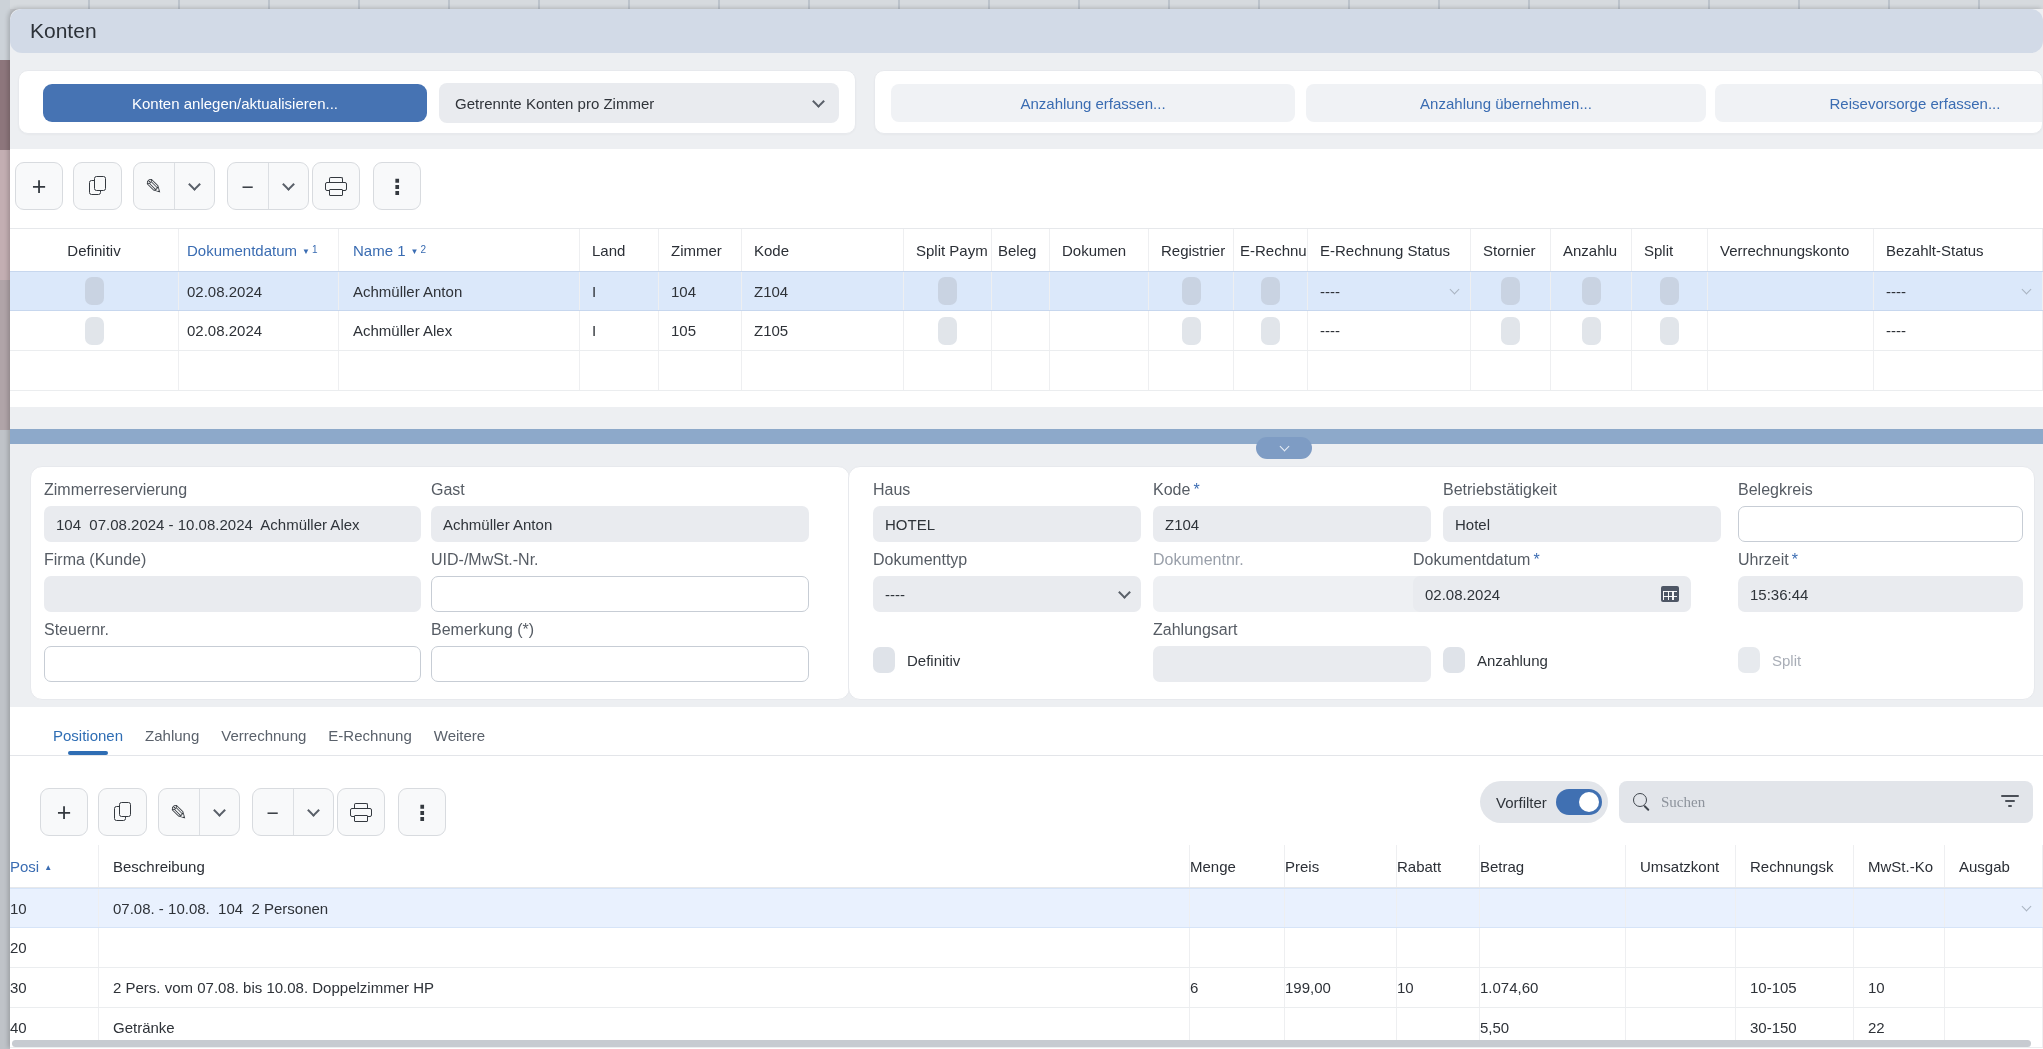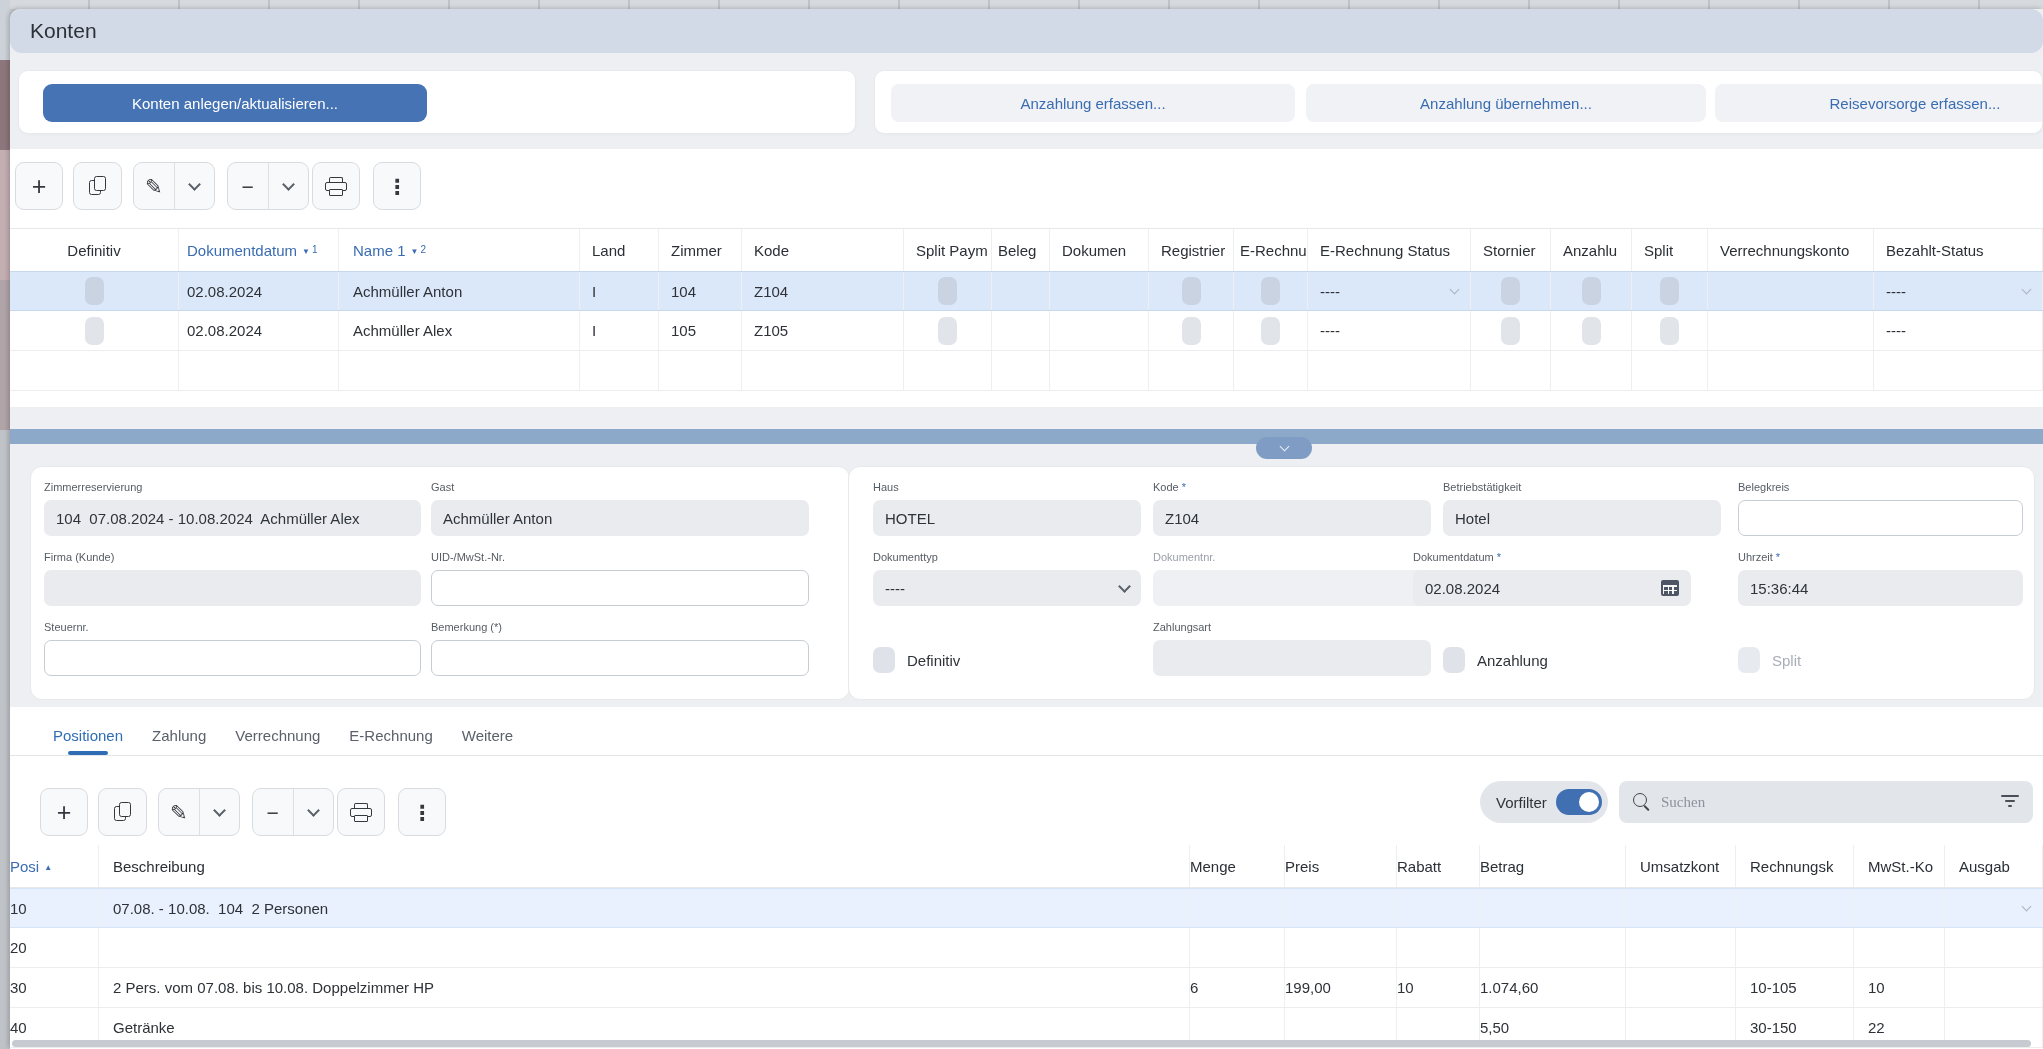--- a/index.html
+++ b/index.html
@@ -86,37 +86,37 @@
 
   .hscroll{position:absolute;left:0;top:420px;right:0;height:15px;background:#8da9ca;cursor:pointer}
   .collapse-pill{position:absolute;left:1246px;top:428px;width:56px;height:22px;background:#7e9cc4;border-radius:11px;
     display:flex;align-items:center;justify-content:center;cursor:pointer;z-index:5}
 
   
   .form-panel{position:absolute;top:457px;height:234px;background:#fff;border-radius:12px;border:1px solid #e7e9ed}
   .fp-left{left:20px;width:820px}
   .fp-right{left:838px;right:8px}
   .fld{position:absolute}
-  .fld label{display:block;font-size:11px;color:#565c64;margin-bottom:7px}
+  .fld label{display:block;font-size:16px;color:#565c64;margin-bottom:7px}
   .fld label.dis{color:#9aa0aa}
   .req{color:#3a6cb2;margin-left:3px}
   .inp{height:36px;border-radius:7px;display:flex;align-items:center;padding:0 12px;font-size:15px;color:#2f343a;width:100%}
   .inp.ro{background:#e9ebef}
   .inp.ro.lt{background:#eef0f3}
   .inp.ed{background:#fff;border:1px solid #c7cdd5}
   .inp .chv{margin-left:auto}
   .inp .ic-cal{margin-left:auto}
   .ckrow{position:absolute;display:flex;align-items:center;gap:12px;font-size:15px;color:#2f343a}
   .ckbox{width:22px;height:26px;border-radius:7px;background:#dfe3e9;display:inline-block;cursor:pointer}
   .ckrow.dis{color:#a9aeb7}
   .ckrow.dis .ckbox{background:#e7eaee}
 
   
   .tabs{position:absolute;left:0;top:706px;right:0;height:41px;border-bottom:1px solid #e3e5e9;
-    display:flex;align-items:center;padding-left:43px;gap:29px;background:#fff}
+    display:flex;align-items:center;padding-left:43px;gap:22px;background:#fff}
   .tab{font-size:15px;color:#5a616b;cursor:pointer;position:relative;height:100%;display:flex;align-items:center}
   .tab.active{color:#2e6db4}
   .tab.active::after{content:"";position:absolute;left:50%;transform:translateX(-50%);bottom:0;width:40px;height:4px;
     background:#2e6db4;border-radius:2px}
 
   
   .vorfilter{position:absolute;left:1470px;top:772px;width:128px;height:42px;background:#e2e5ea;border-radius:21px;
     display:flex;align-items:center;padding:0 5px 0 16px;gap:9px;font-size:15px;color:#2f343a}
   .tgl{width:46px;height:26px;border-radius:13px;background:#4070b2;position:relative;cursor:pointer;flex:none}
   .tgl::after{content:"";position:absolute;right:3px;top:3px;width:20px;height:20px;border-radius:50%;background:#fff}
@@ -147,20 +147,24 @@
   <div class="window">
     <div class="titlebar">
       <span class="t">Konten</span>
     </div>
 
     <div class="upper-white"></div>
     <div class="lower-white"></div>
 
     <div class="panel panel-left">
       <button class="btn-primary">Konten anlegen/aktualisieren...</button>
+      <div class="sel-like">
+        <span>Getrennte Konten pro Zimmer</span>
+        <span class="chv"></span>
+      </div>
     </div>
 
     <div class="panel panel-right">
       <button class="btn-ghost bg1">Anzahlung erfassen...</button>
       <button class="btn-ghost bg2">Anzahlung übernehmen...</button>
       <button class="btn-ghost bg3">Reisevorsorge erfassen...</button>
     </div>
 
     <div class="icon-btn" style="left:5px;top:153px;width:48px">
       <span class="glyph">+</span>

